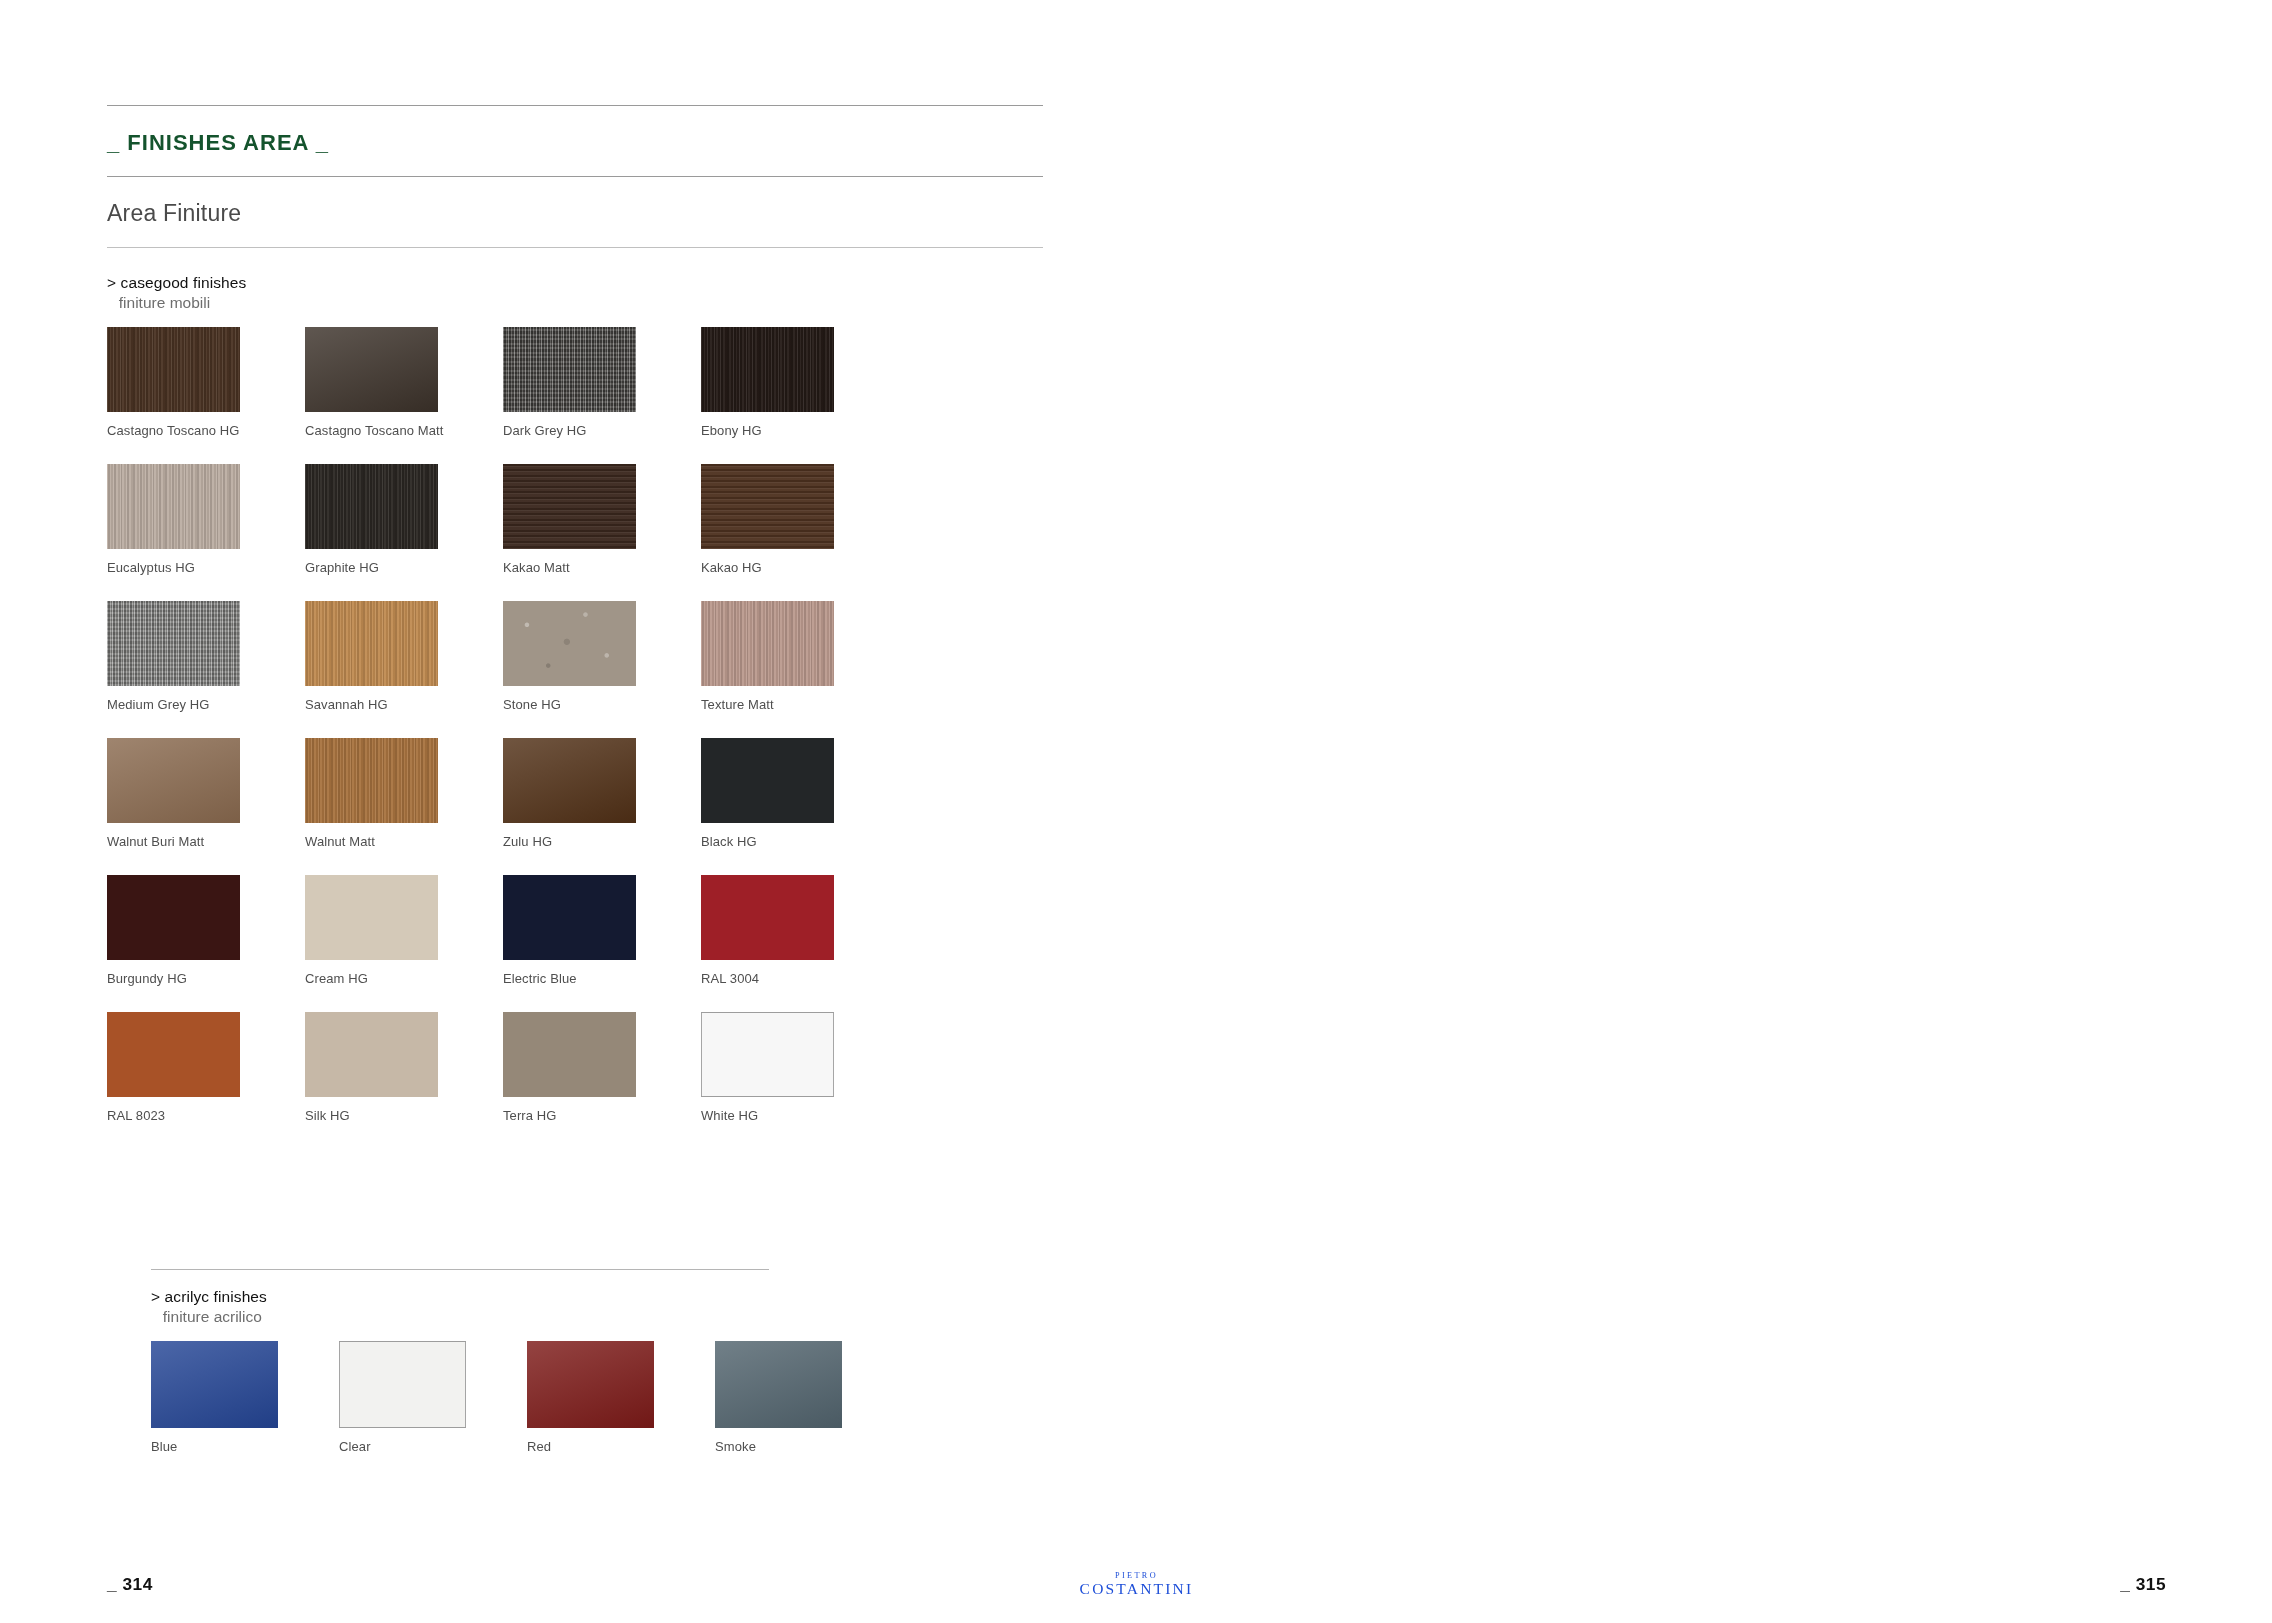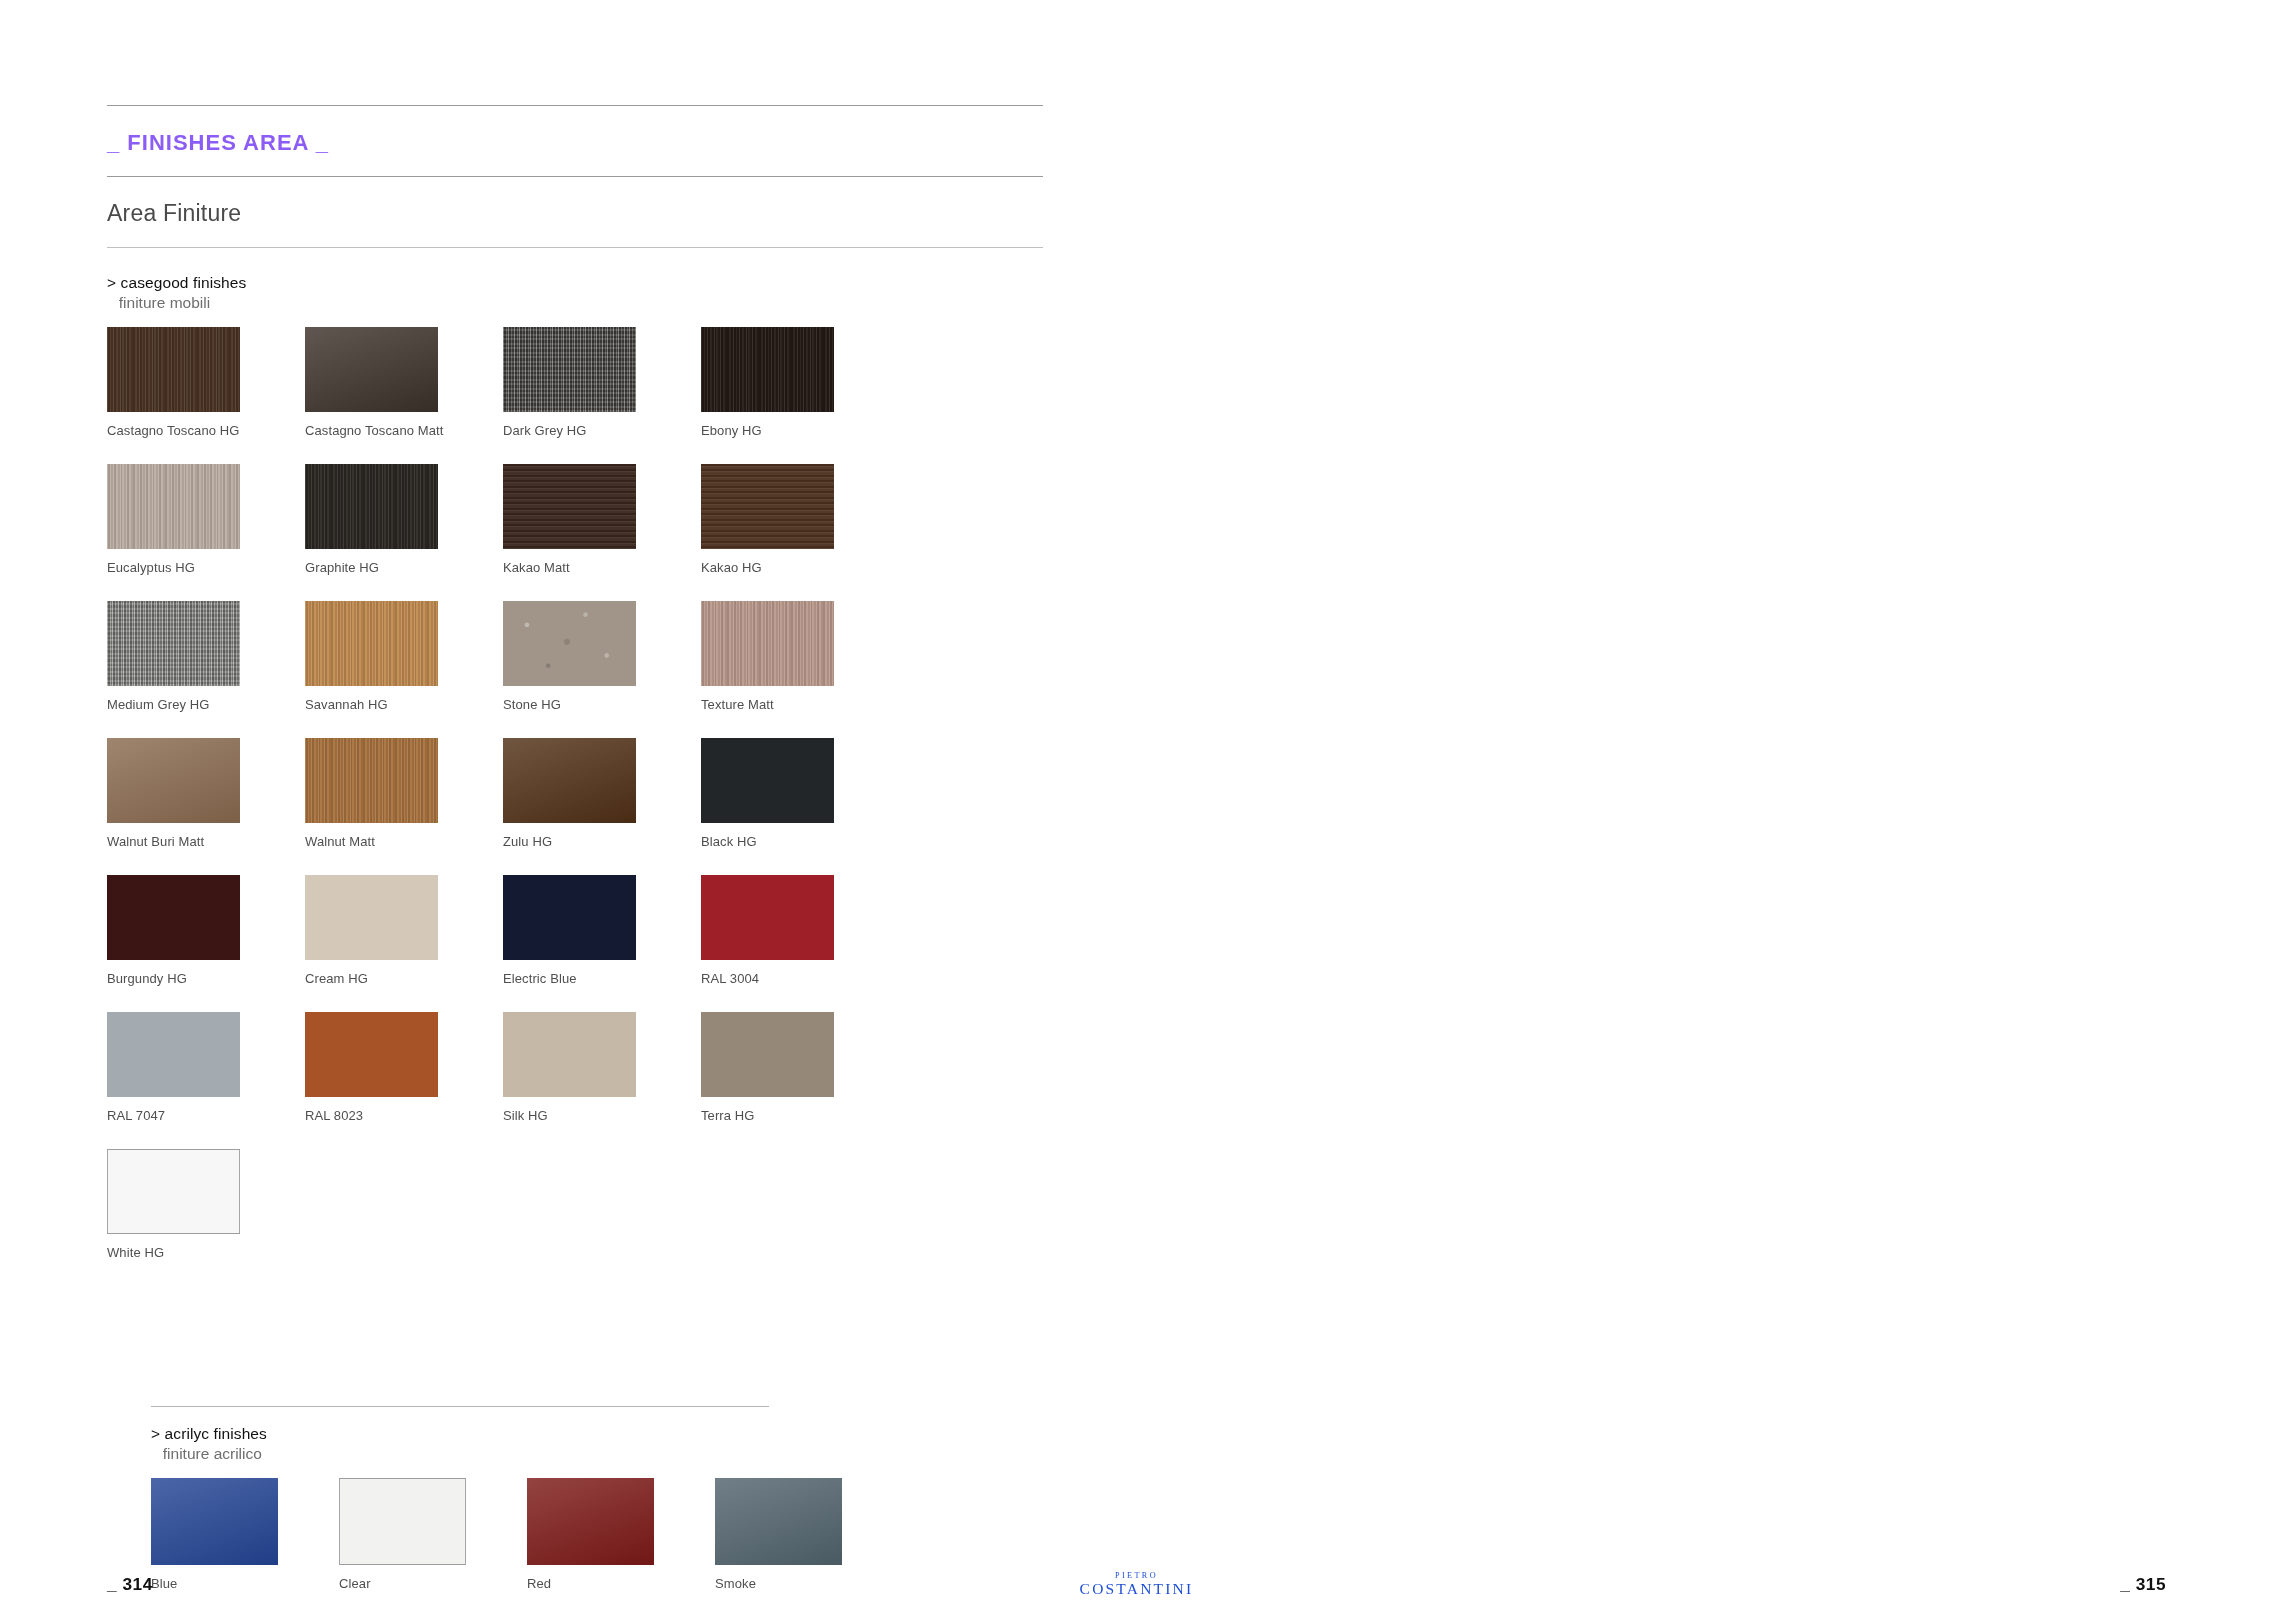--- a/index.html
+++ b/index.html
@@ -12,21 +12,21 @@
   }
   .spread{position:relative;width:2273px;height:1624px;display:flex;}
   .page{position:relative;width:1136px;height:1624px;box-sizing:border-box;}
   .page-inner{position:absolute;}
   .left .page-inner{left:107px;top:0;width:936px;}
   .right{}
   
   .rule-top{border-top:0.9px solid #9a9a9a;margin-top:105px;}
   .sec-title{
     font-size:22px;font-weight:bold;letter-spacing:1px;
-    color:#8b5cf6;padding:23.6px 0 20px 0;
+    color:#14532d;padding:23.6px 0 20px 0;
   }
   .rule-mid{border-top:0.9px solid #9a9a9a;}
   .sub-title{
     font-size:23px;font-weight:400;color:#4a4a4a;
     padding:23.6px 0 20px 0;letter-spacing:0.2px;
   }
   .rule-bot{border-top:0.9px solid #c0c0c0;}
   
   .group{margin-top:25.5px;}
   .group-head{margin-bottom:12.7px;}
@@ -166,24 +166,20 @@
             </div>
             <div class="cell">
               <div class="sw" style="background-color: rgb(20, 26, 49);"></div>
               <div class="cap">Electric Blue</div>
             </div>
             <div class="cell">
               <div class="sw" style="background-color: rgb(158, 31, 39);"></div>
               <div class="cap">RAL 3004</div>
             </div>
             <div class="cell">
-              <div class="sw" style="background-color: rgb(163, 170, 176);"></div>
-              <div class="cap">RAL 7047</div>
-            </div>
-            <div class="cell">
               <div class="sw" style="background-color: rgb(168, 82, 39);"></div>
               <div class="cap">RAL 8023</div>
             </div>
             <div class="cell">
               <div class="sw" style="background-color: rgb(198, 184, 167);"></div>
               <div class="cap">Silk HG</div>
             </div>
             <div class="cell">
               <div class="sw" style="background-color: rgb(149, 136, 120);"></div>
               <div class="cap">Terra HG</div>

